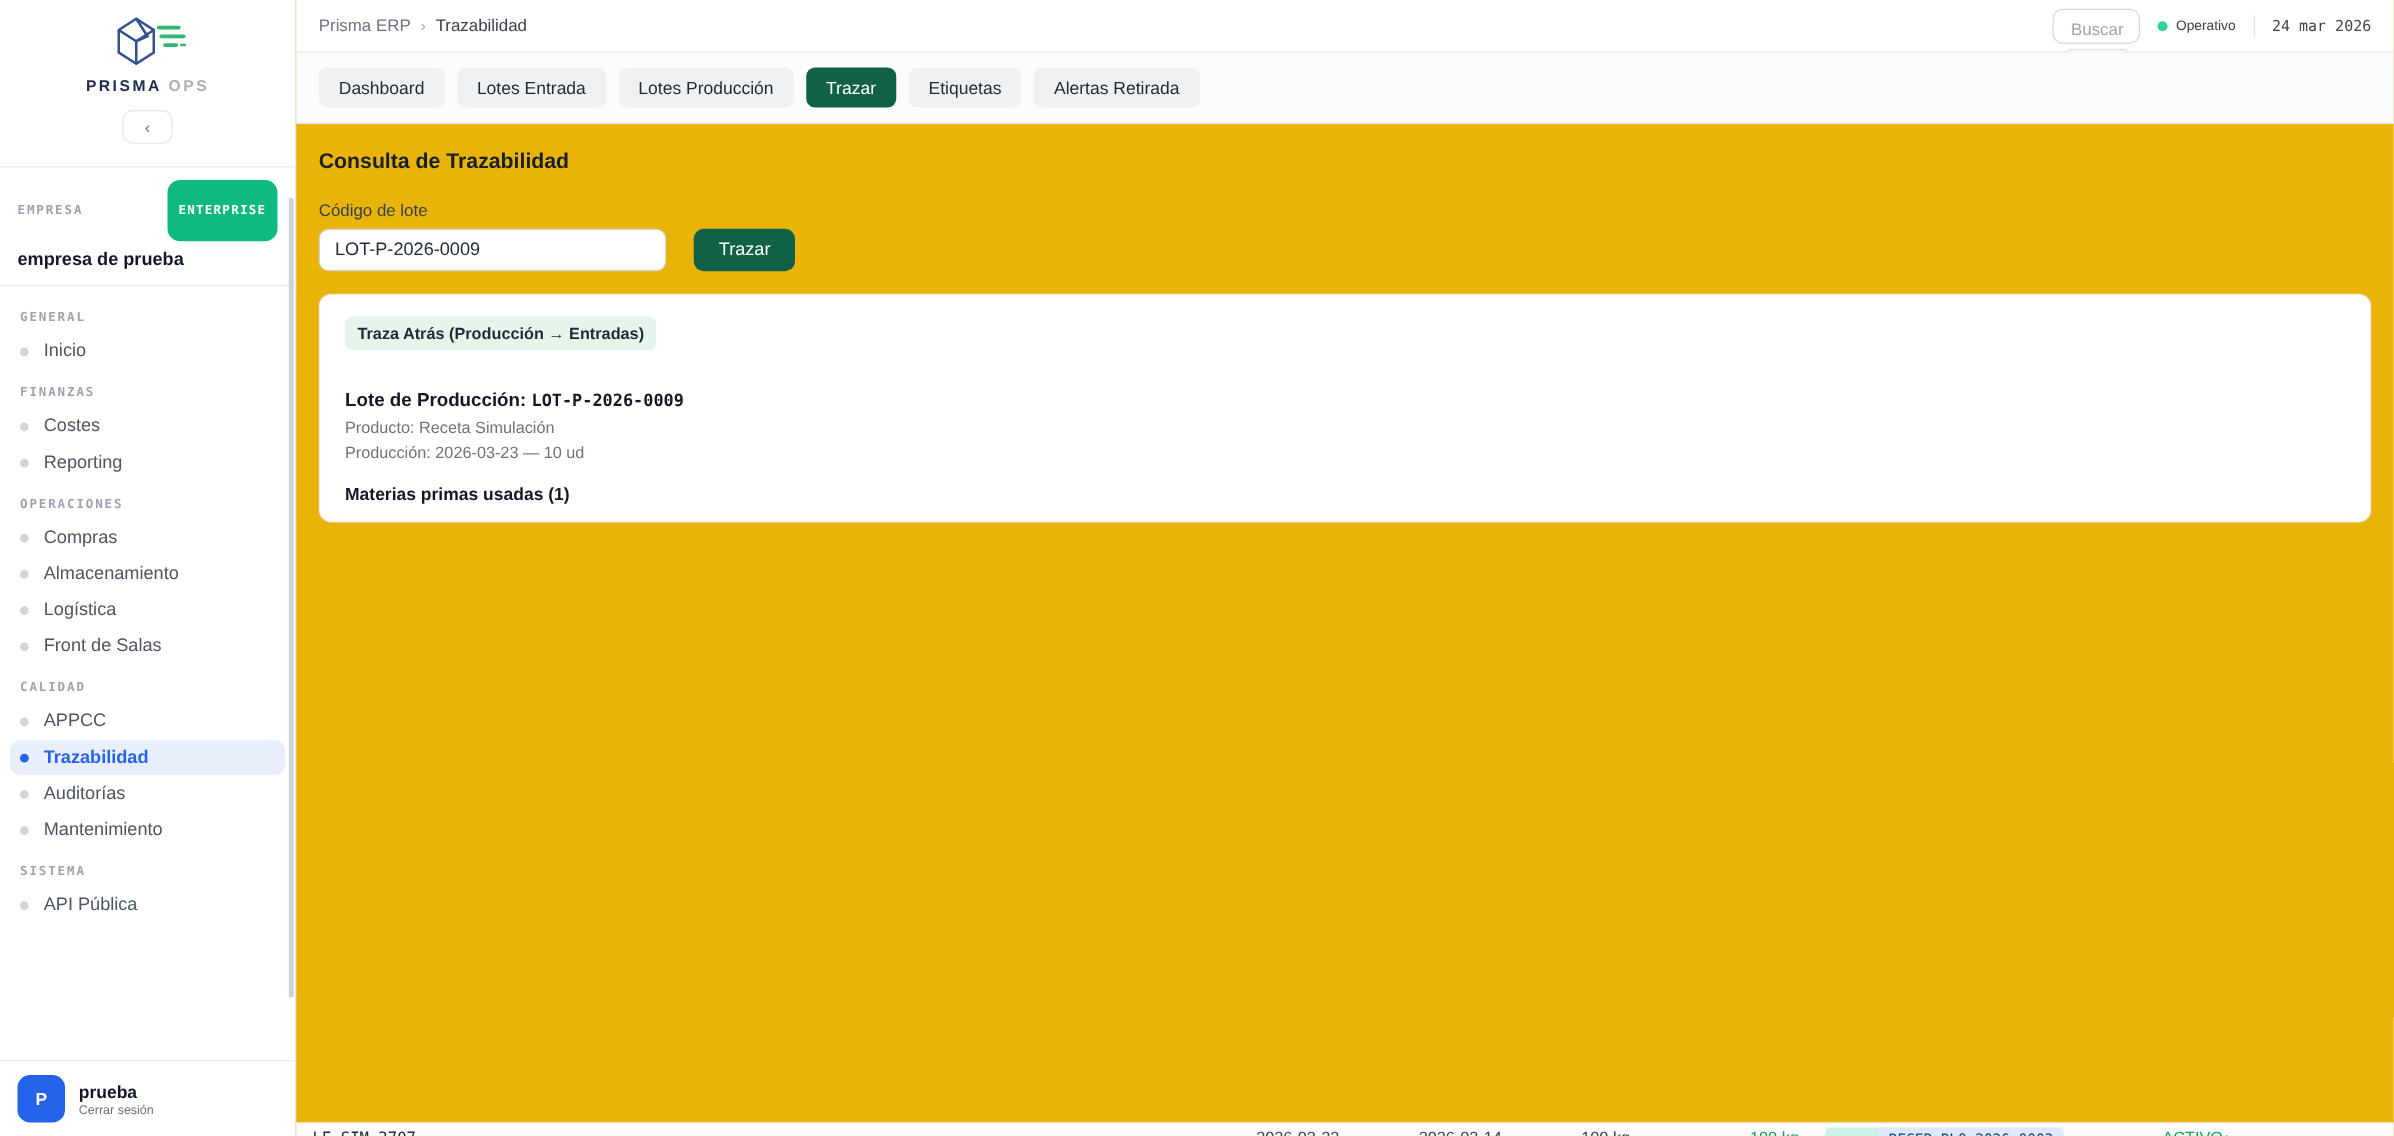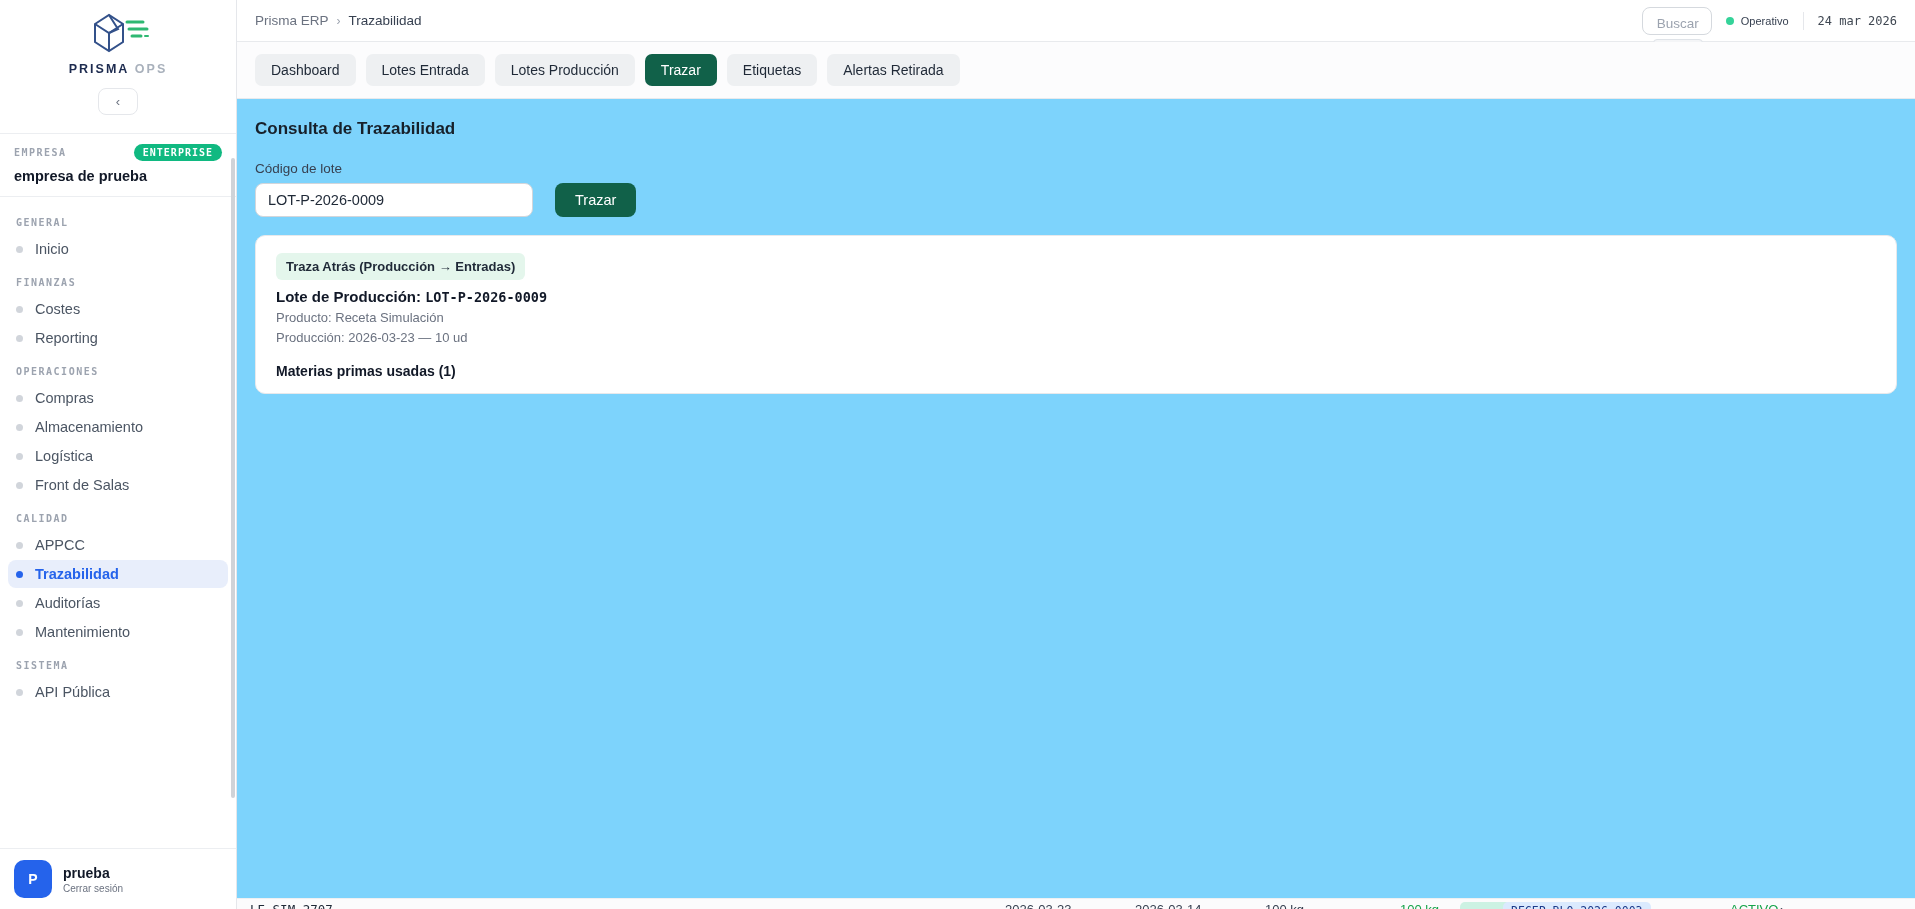--- a/index.html
+++ b/index.html
@@ -38,21 +38,21 @@
   }
   .company-row { display: flex; align-items: center; justify-content: space-between; }
   .tiny-label {
     font-family: "DejaVu Sans Mono", monospace;
     font-size: 10px; font-weight: bold; letter-spacing: 1.5px; color: #9ca3af;
   }
   .plan-badge {
     background: #10b981; color: #ffffff;
     font-family: "DejaVu Sans Mono", monospace;
     font-size: 10px; font-weight: bold; letter-spacing: 1px;
-    padding: 3px 9px; border-radius: 10px;
+    padding: 19px 9px; border-radius: 10px;
   }
   .company-name { margin-top: 7px; font-size: 14.5px; font-weight: bold; color: #111827; }
 
   .nav { flex: 1; overflow: hidden; padding-top: 12px; }
   .nav-section { margin-bottom: 6px; }
   .nav-section-title {
     font-family: "DejaVu Sans Mono", monospace;
     font-size: 10px; font-weight: bold; letter-spacing: 1.5px; color: #9ca3af;
     padding: 8px 16px 6px;
   }
@@ -76,21 +76,21 @@
   }
   .avatar {
     width: 38px; height: 38px; border-radius: 10px; background: #2563eb;
     color: #fff; font-size: 14px; font-weight: bold;
     display: flex; align-items: center; justify-content: center;
   }
   .user-name { font-size: 14px; font-weight: bold; color: #111827; }
   .user-logout { font-size: 10px; color: #6b7280; margin-top: 2px; cursor: pointer; }
 
   
-  .main { flex: 1; display: flex; flex-direction: column; background: #7dd3fc; position: relative; }
+  .main { flex: 1; display: flex; flex-direction: column; background: #eab308; position: relative; }
   .topbar {
     height: 42px; min-height: 42px; background: #fff;
     border-bottom: 1px solid #e8eaed;
     display: flex; align-items: center; justify-content: space-between;
     padding: 0 18px;
   }
   .breadcrumb { display: flex; align-items: center; gap: 8px; font-size: 13.5px; }
   .crumb-root { color: #6b7280; cursor: pointer; }
   .crumb-sep { color: #9ca3af; font-size: 12px; }
   .crumb-current { color: #374151; }
@@ -140,21 +140,21 @@
 
   .result-card {
     margin-top: 18px; background: #ffffff;
     border: 1px solid #e7e9ec; border-radius: 10px;
     padding: 17px 20px 14px;
   }
   .trace-badge {
     display: inline-block; background: #e4f6ec; color: #1f2937;
     font-size: 13px; font-weight: bold; padding: 6px 10px; border-radius: 6px;
   }
-  .lot-heading { margin-top: 8px; font-size: 15px; font-weight: bold; color: #111827; }
+  .lot-heading { margin-top: 32px; font-size: 15px; font-weight: bold; color: #111827; }
   .lot-code { font-family: "DejaVu Sans Mono", monospace; font-size: 13.5px; font-weight: bold; }
   .muted-line { margin-top: 5px; font-size: 13px; color: #6b7280; }
   .muted-line:first-of-type { margin-top: 8px; }
   .materials-title { margin-top: 18px; font-size: 14px; font-weight: bold; color: #111827; }
 
   table.mat-table { width: 100%; border-collapse: collapse; margin-top: 6px; }
   .mat-table th {
     text-align: left; font-size: 13.5px; font-weight: bold; color: #111827;
     padding: 9px 4px; border-bottom: 1px solid #dfe2e6;
   }

